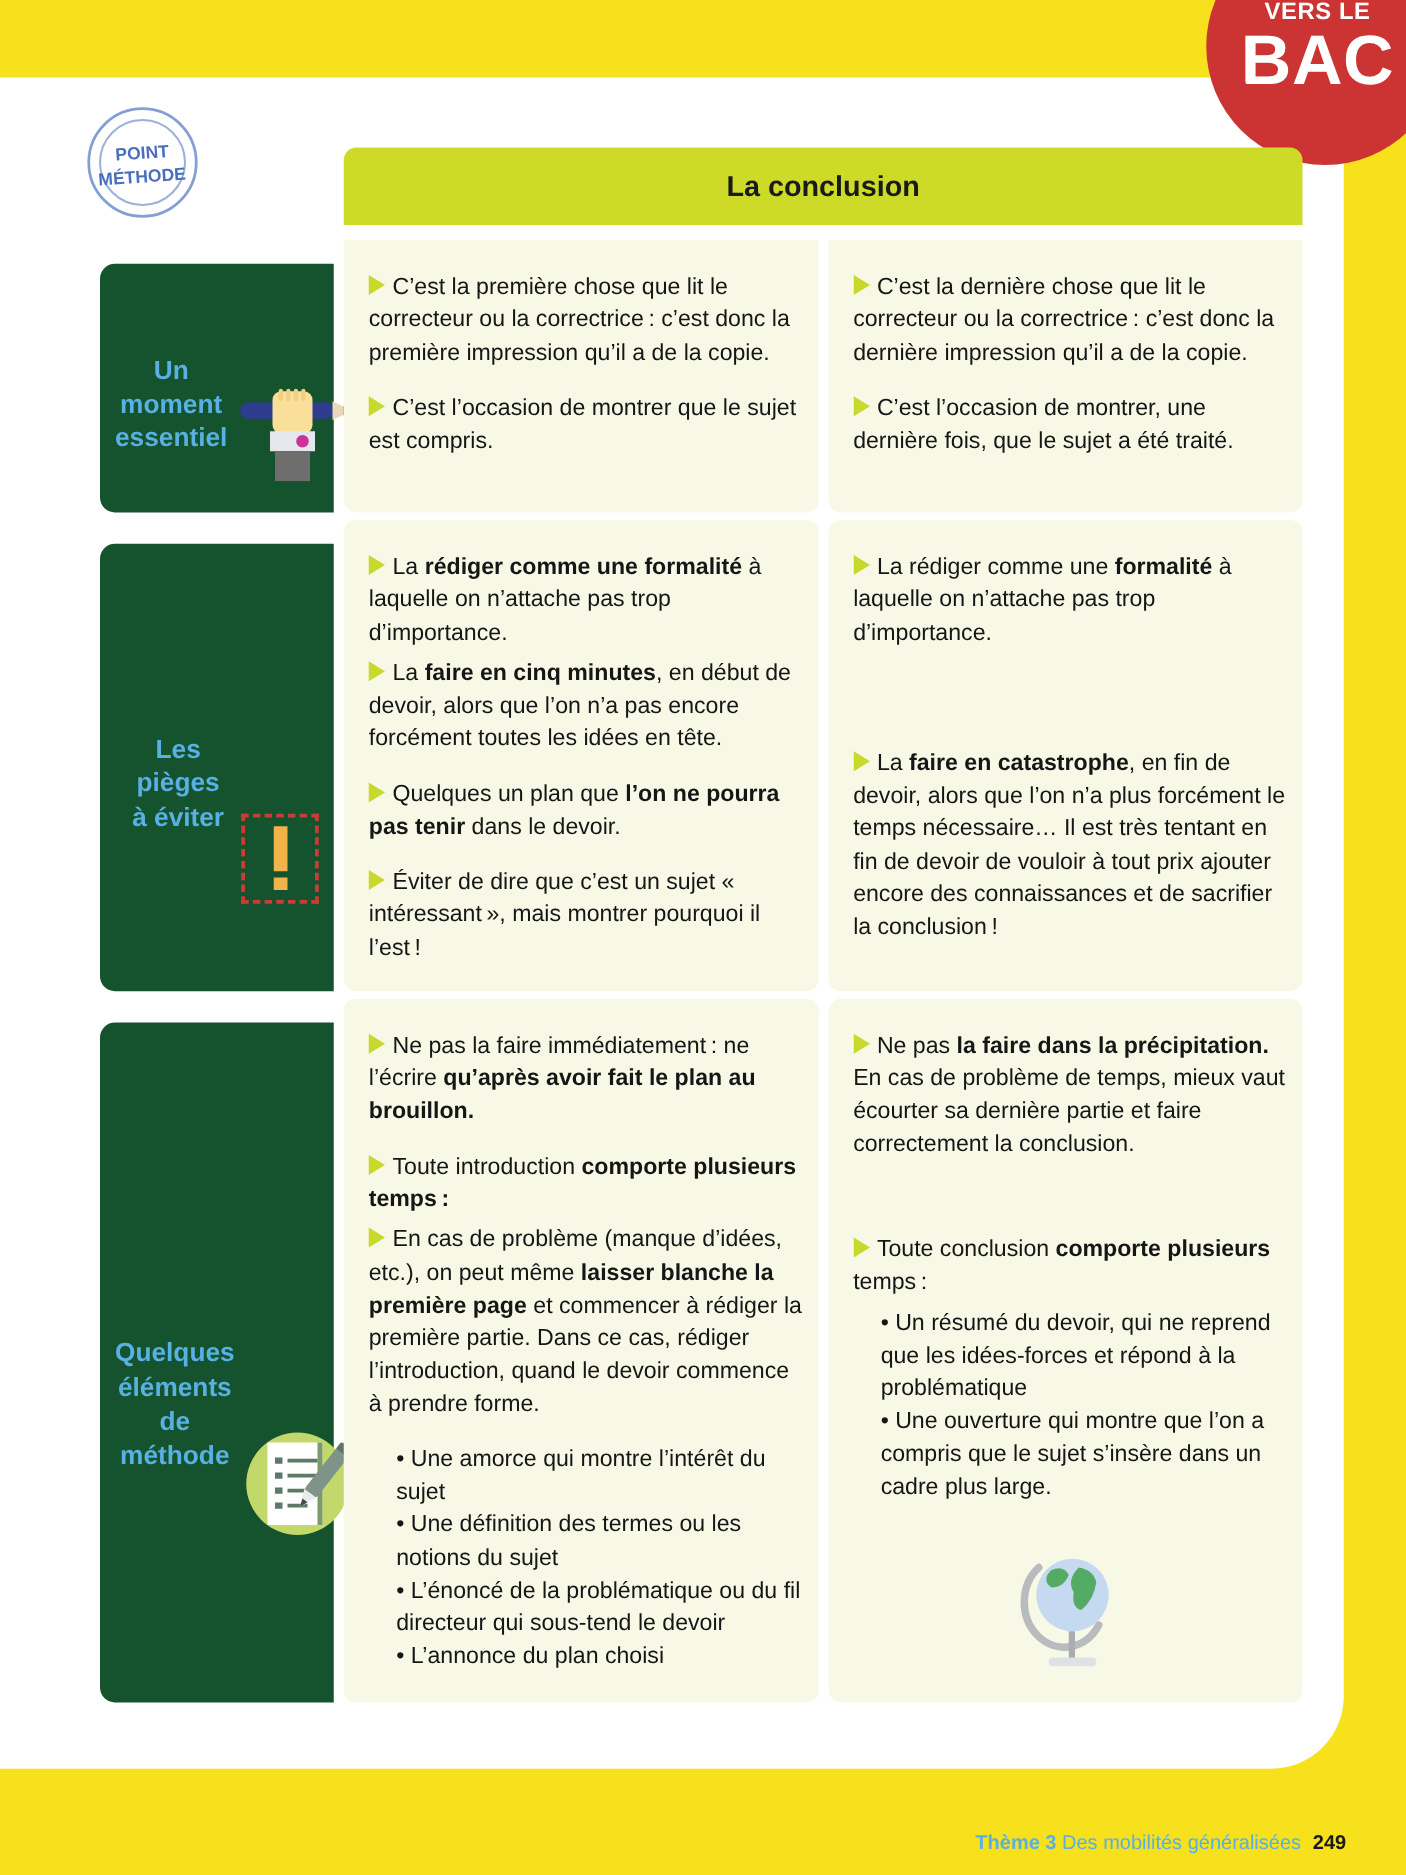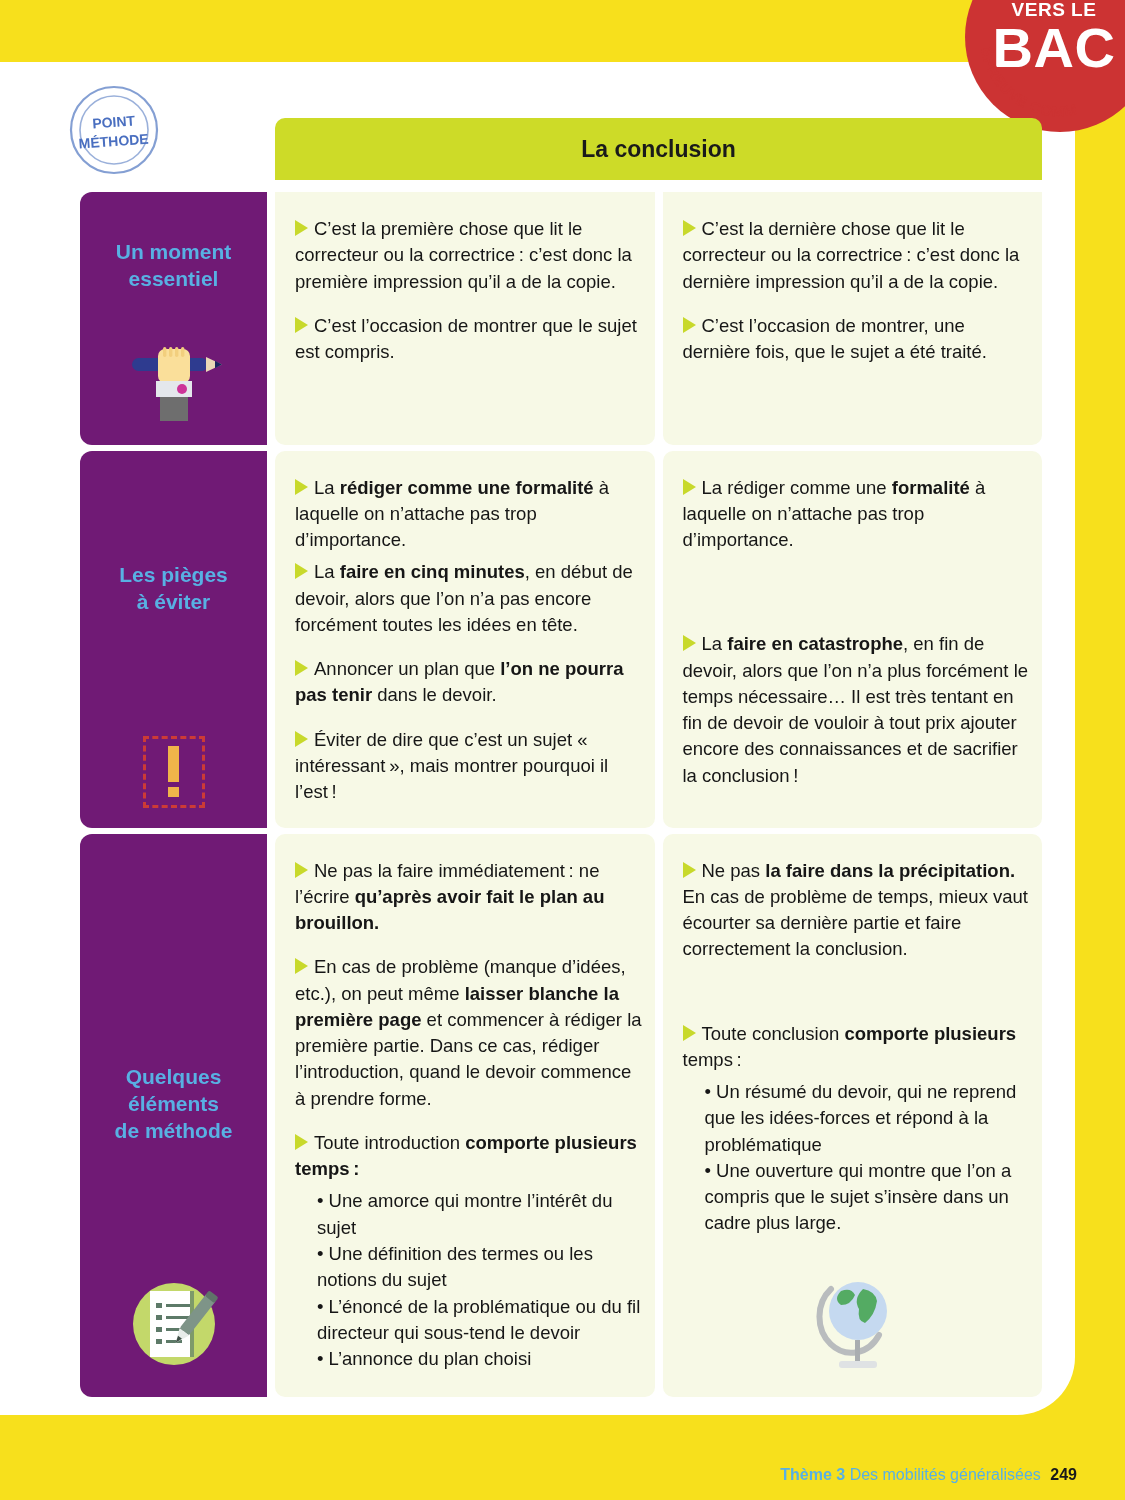--- a/index.html
+++ b/index.html
@@ -109,26 +109,27 @@
   .grid-row {
     display: flex;
     gap: 8px;
     margin-top: 6px;
   }
   .grid-row.first { margin-top: 12px; }
 
   .side-cell {
     width: 187px;
     flex: 0 0 187px;
-    background: #701a75;
+    background: #14532d;
     border-radius: 12px 0 0 12px;
     padding: 42px 12px 20px;
     display: flex;
-    flex-direction: column;
+    flex-direction: row;
     align-items: center;
+    margin-top: 19px;
   }
   .side-title {
     font-size: 21px;
     font-weight: bold;
     color: #58b0e3;
     text-align: center;
     line-height: 1.3;
     white-space: pre-line;
   }
   .side-icon { margin-top: 28px; }
@@ -285,39 +286,39 @@
         </div>
       </div>
       <div class="body-cell r2">
         <div class="para tight">
           <span class="tri"></span><span>La </span><b>rédiger comme une formalité</b><span> à laquelle on n’attache pas trop d’importance.</span>
         </div>
         <div class="para">
           <span class="tri"></span><span>La </span><b>faire en cinq minutes</b><span>, en début de devoir, alors que l’on n’a pas encore forcément toutes les idées en tête.</span>
         </div>
         <div class="para">
-          <span class="tri"></span><span>Annoncer un plan que </span><b>l’on ne pourra pas tenir</b><span> dans le devoir.</span>
+          <span class="tri"></span><span>Quelques un plan que </span><b>l’on ne pourra pas tenir</b><span> dans le devoir.</span>
         </div>
         <div class="para">
           <span class="tri"></span><span>Éviter de dire que c’est un sujet « intéressant », mais montrer pourquoi il l’est !</span>
         </div>
       </div>
       <div class="body-cell r2">
         <div class="para">
           <span class="tri"></span><span>La rédiger comme une </span><b>formalité</b><span> à laquelle on n’attache pas trop d’importance.</span>
         </div>
         <div class="spacer-lg"></div>
         <div class="para">
           <span class="tri"></span><span>La </span><b>faire en catastrophe</b><span>, en fin de devoir, alors que l’on n’a plus forcément le temps nécessaire… Il est très tentant en fin de devoir de vouloir à tout prix ajouter encore des connaissances et de sacrifier la conclusion !</span>
         </div>
       </div>
     </div>
 
     <div class="grid-row">
-      <div class="side-cell" style="padding-top:88px;justify-content:flex-end;">
+      <div class="side-cell" style="padding-top:88px;">
         <div class="side-title">Quelques
 éléments
 de méthode</div>
         <div class="side-icon" style="margin-top:130px;">
           <svg width="100" height="98" viewBox="0 0 100 98">
             <circle cx="50" cy="49" r="41" fill="#c3d86a"></circle>
             <rect x="26" y="16" width="44" height="66" fill="#ffffff"></rect>
             <rect x="66" y="16" width="4" height="66" fill="#7d9a6a"></rect>
             <g fill="#5d7a68">
               <rect x="32" y="28" width="6" height="5"></rect>
@@ -335,25 +336,25 @@
               <polygon points="58,58 70,58 64,72" fill="#e8ecea"></polygon>
               <polygon points="61.5,65 66.5,65 64,72" fill="#3f4f47"></polygon>
             </g>
           </svg>
         </div>
       </div>
       <div class="body-cell r3">
         <div class="para">
           <span class="tri"></span><span>Ne pas la faire immédiatement : ne l’écrire </span><b>qu’après avoir fait le plan au brouillon.</b>
         </div>
-        <div class="para">
-          <span class="tri"></span><span>En cas de problème (manque d’idées, etc.), on peut même </span><b>laisser blanche la première page</b><span> et commencer à rédiger la première partie. Dans ce cas, rédiger l’introduction, quand le devoir commence à prendre forme.</span>
-        </div>
         <div class="para tight">
           <span class="tri"></span><span>Toute introduction </span><b>comporte plusieurs temps :</b>
+        </div>
+        <div class="para">
+          <span class="tri"></span><span>En cas de problème (manque d’idées, etc.), on peut même </span><b>laisser blanche la première page</b><span> et commencer à rédiger la première partie. Dans ce cas, rédiger l’introduction, quand le devoir commence à prendre forme.</span>
         </div>
         <div class="sub">
           <span class="sub-line">• Une amorce qui montre l’intérêt du sujet</span>
           <span class="sub-line">• Une définition des termes ou les notions du sujet</span>
           <span class="sub-line">• L’énoncé de la problématique ou du fil directeur qui sous-tend le devoir</span>
           <span class="sub-line">• L’annonce du plan choisi</span>
         </div>
       </div>
       <div class="body-cell r3">
         <div class="para">

